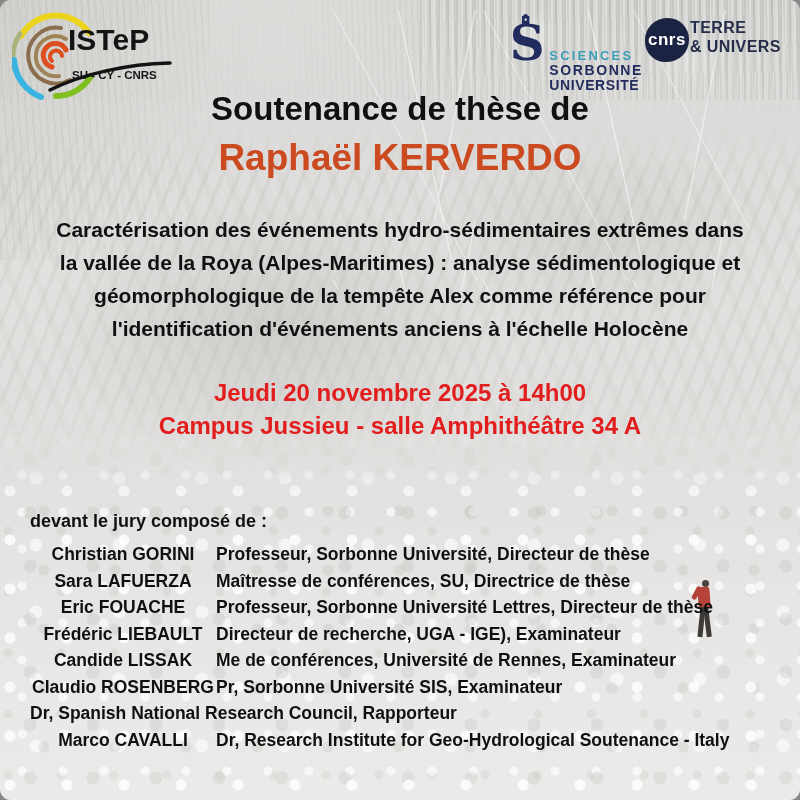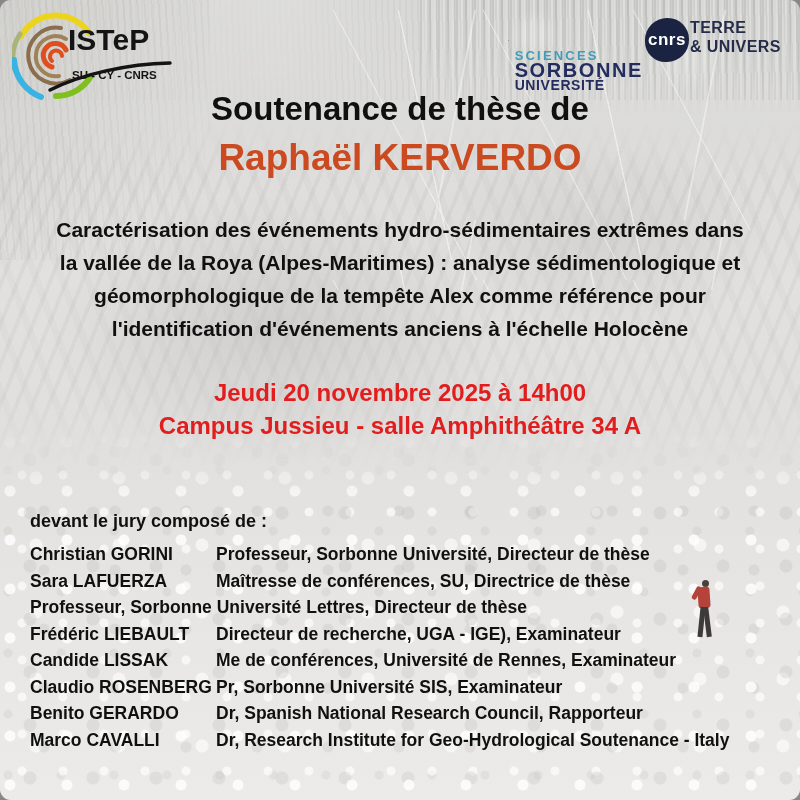--- a/index.html
+++ b/index.html
@@ -79,38 +79,38 @@
   .person .torso{position:absolute;left:4px;top:7px;width:12px;height:21px;border-radius:3px;background:#b5433a;transform:rotate(-4deg);}
   .person .arm{position:absolute;left:0px;top:6px;width:5px;height:14px;border-radius:2px;background:#b5433a;transform:rotate(28deg);}
   .person .leg1{position:absolute;left:5px;top:27px;width:4.5px;height:30px;background:#3d3a38;transform:rotate(6deg);}
   .person .leg2{position:absolute;left:11px;top:27px;width:4.5px;height:30px;background:#3d3a38;transform:rotate(-7deg);}
 
   
   .istep{left:12px;top:6px;width:170px;height:100px;}
   .sorbonne{left:508px;top:13px;width:135px;height:62px;display:flex;align-items:flex-start;}
   .sorbonne-text{margin-left:6px;padding-top:7px;line-height:15px;margin-top:28px;}
   .sorbonne-l1{color:#3e9db8;font-weight:bold;font-size:13px;letter-spacing:2.2px;}
-  .sorbonne-l2{color:#232c5e;font-weight:bold;font-size:20px;letter-spacing:1.6px;}
+  .sorbonne-l2{color:#232c5e;font-weight:bold;font-size:14px;letter-spacing:1.6px;}
   .sorbonne-l3{color:#232c5e;font-weight:bold;font-size:14px;letter-spacing:0.6px;}
   .cnrs{left:645px;top:18px;display:flex;}
   .cnrs-circle{width:44px;height:44px;border-radius:50% 48% 50% 46%;background:#1b2342;color:#fff;
     display:flex;align-items:center;justify-content:center;font-weight:bold;font-size:17px;letter-spacing:.5px;}
   .cnrs-text{margin-left:1px;color:#252c49;font-weight:bold;font-size:16px;line-height:19px;letter-spacing:.4px;}
 
   
   .txt{left:0;width:800px;text-align:center;color:#101010;font-weight:bold;}
   .main-title{top:90px;font-size:33px;}
   .candidate{top:137px;font-size:37px;color:#cb4a20;}
   .thesis{top:213px;font-size:21px;line-height:33px;}
   .thesis div{white-space:nowrap;}
   .schedule{top:376px;font-size:24px;line-height:33px;color:#e21d1d;}
   .schedule div{white-space:nowrap;}
   .jury{left:30px;top:511px;width:760px;text-align:left;color:#101010;font-weight:bold;}
   .jury-heading{font-size:18px;margin-bottom:9px;}
-  .jury-row{display:flex;font-size:17.5px;line-height:26.5px;}
+  .jury-row{display:flex;font-size:17.5px;line-height:26.5px;text-align:center;}
   .jury-name{width:186px;flex:none;white-space:nowrap;}
   .jury-role{white-space:nowrap;}
 </style>
 </head>
 <body>
 
 <div class="poster">
 
   <div class="layer bg-topstrip"></div>
   <div class="layer bg-mountain"></div>
@@ -187,36 +187,36 @@
     <div class="jury-heading">devant le jury composé de :</div>
     <div class="jury-row">
       <div class="jury-name">Christian GORINI</div>
       <div class="jury-role">Professeur, Sorbonne Université, Directeur de thèse</div>
     </div>
     <div class="jury-row">
       <div class="jury-name">Sara LAFUERZA</div>
       <div class="jury-role">Maîtresse de conférences, SU, Directrice de thèse</div>
     </div>
     <div class="jury-row">
+      <div class="jury-name">Eric FOUACHE</div>
       <div class="jury-role">Professeur, Sorbonne Université Lettres, Directeur de thèse</div>
     </div>
     <div class="jury-row">
       <div class="jury-name">Frédéric LIEBAULT</div>
       <div class="jury-role">Directeur de recherche, UGA - IGE), Examinateur</div>
     </div>
     <div class="jury-row">
       <div class="jury-name">Candide LISSAK</div>
       <div class="jury-role">Me de conférences, Université de Rennes, Examinateur</div>
     </div>
     <div class="jury-row">
       <div class="jury-name">Claudio ROSENBERG</div>
       <div class="jury-role">Pr, Sorbonne Université SIS, Examinateur</div>
     </div>
     <div class="jury-row">
-      <div class="jury-name">Benito GERARDO</div>
       <div class="jury-role">Dr, Spanish National Research Council, Rapporteur</div>
     </div>
     <div class="jury-row">
       <div class="jury-name">Marco CAVALLI</div>
       <div class="jury-role">Dr, Research Institute for Geo-Hydrological Soutenance - Italy</div>
     </div>
   </div>
 
 </div>
 

